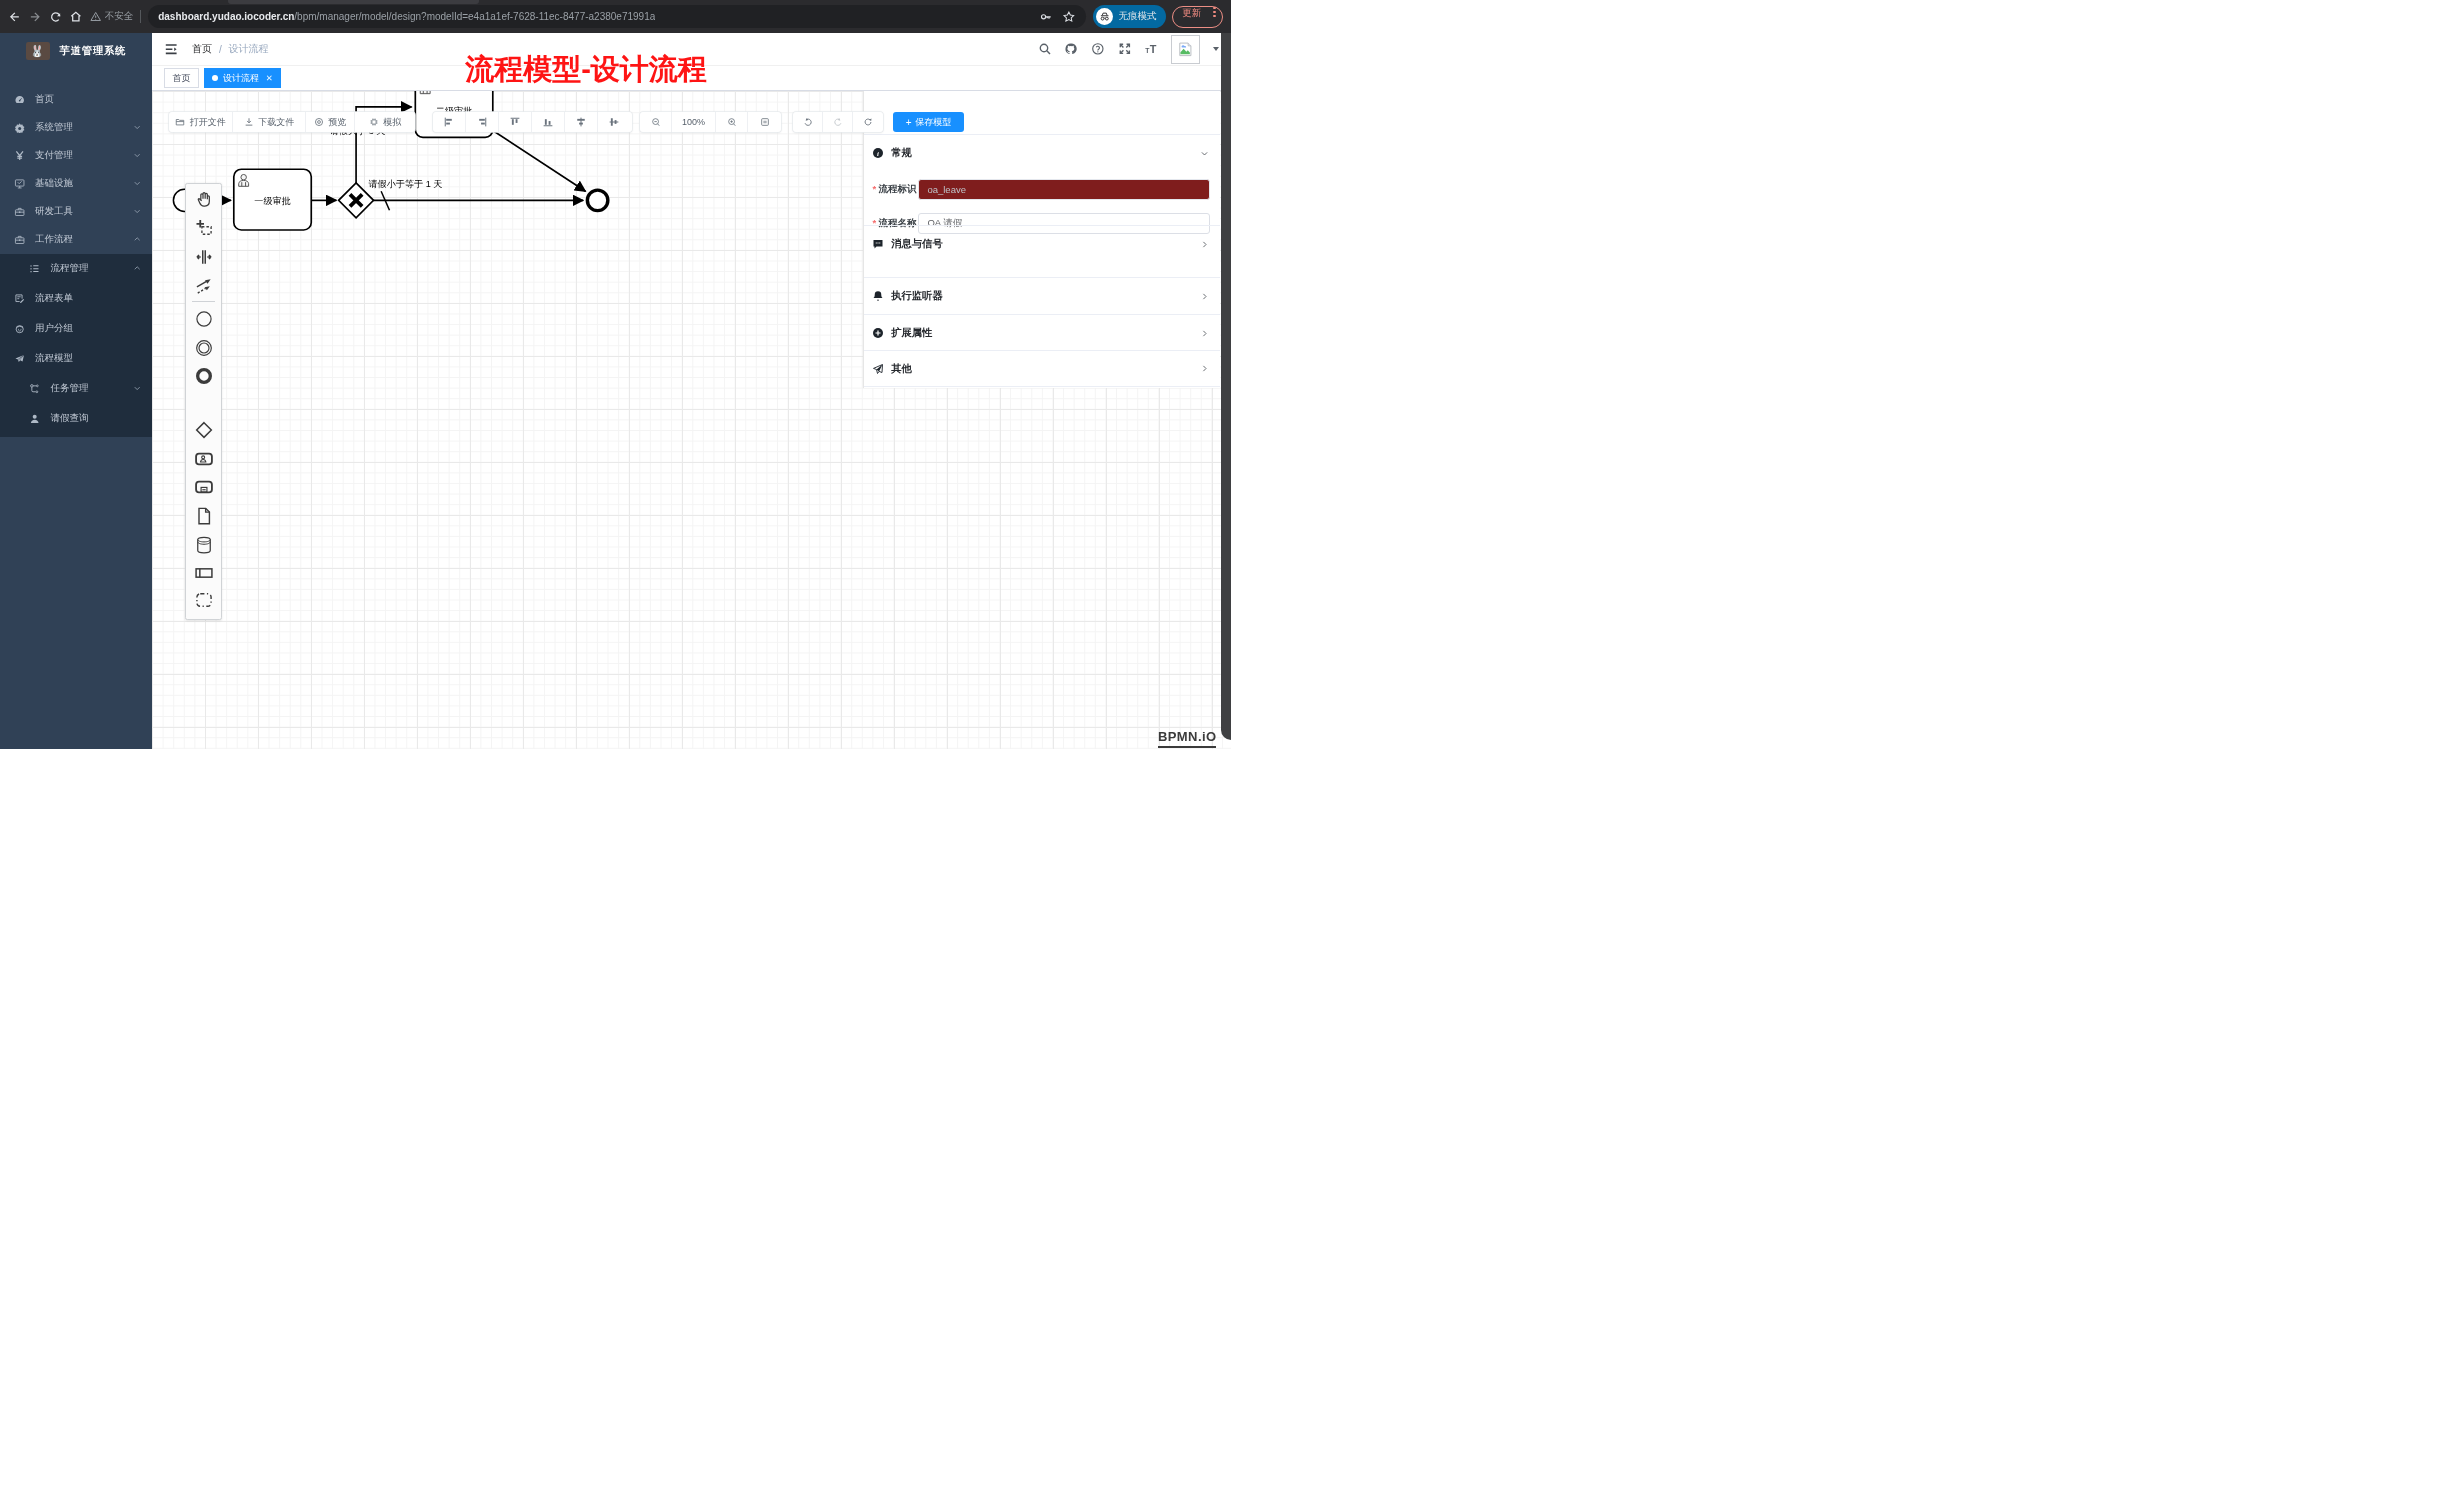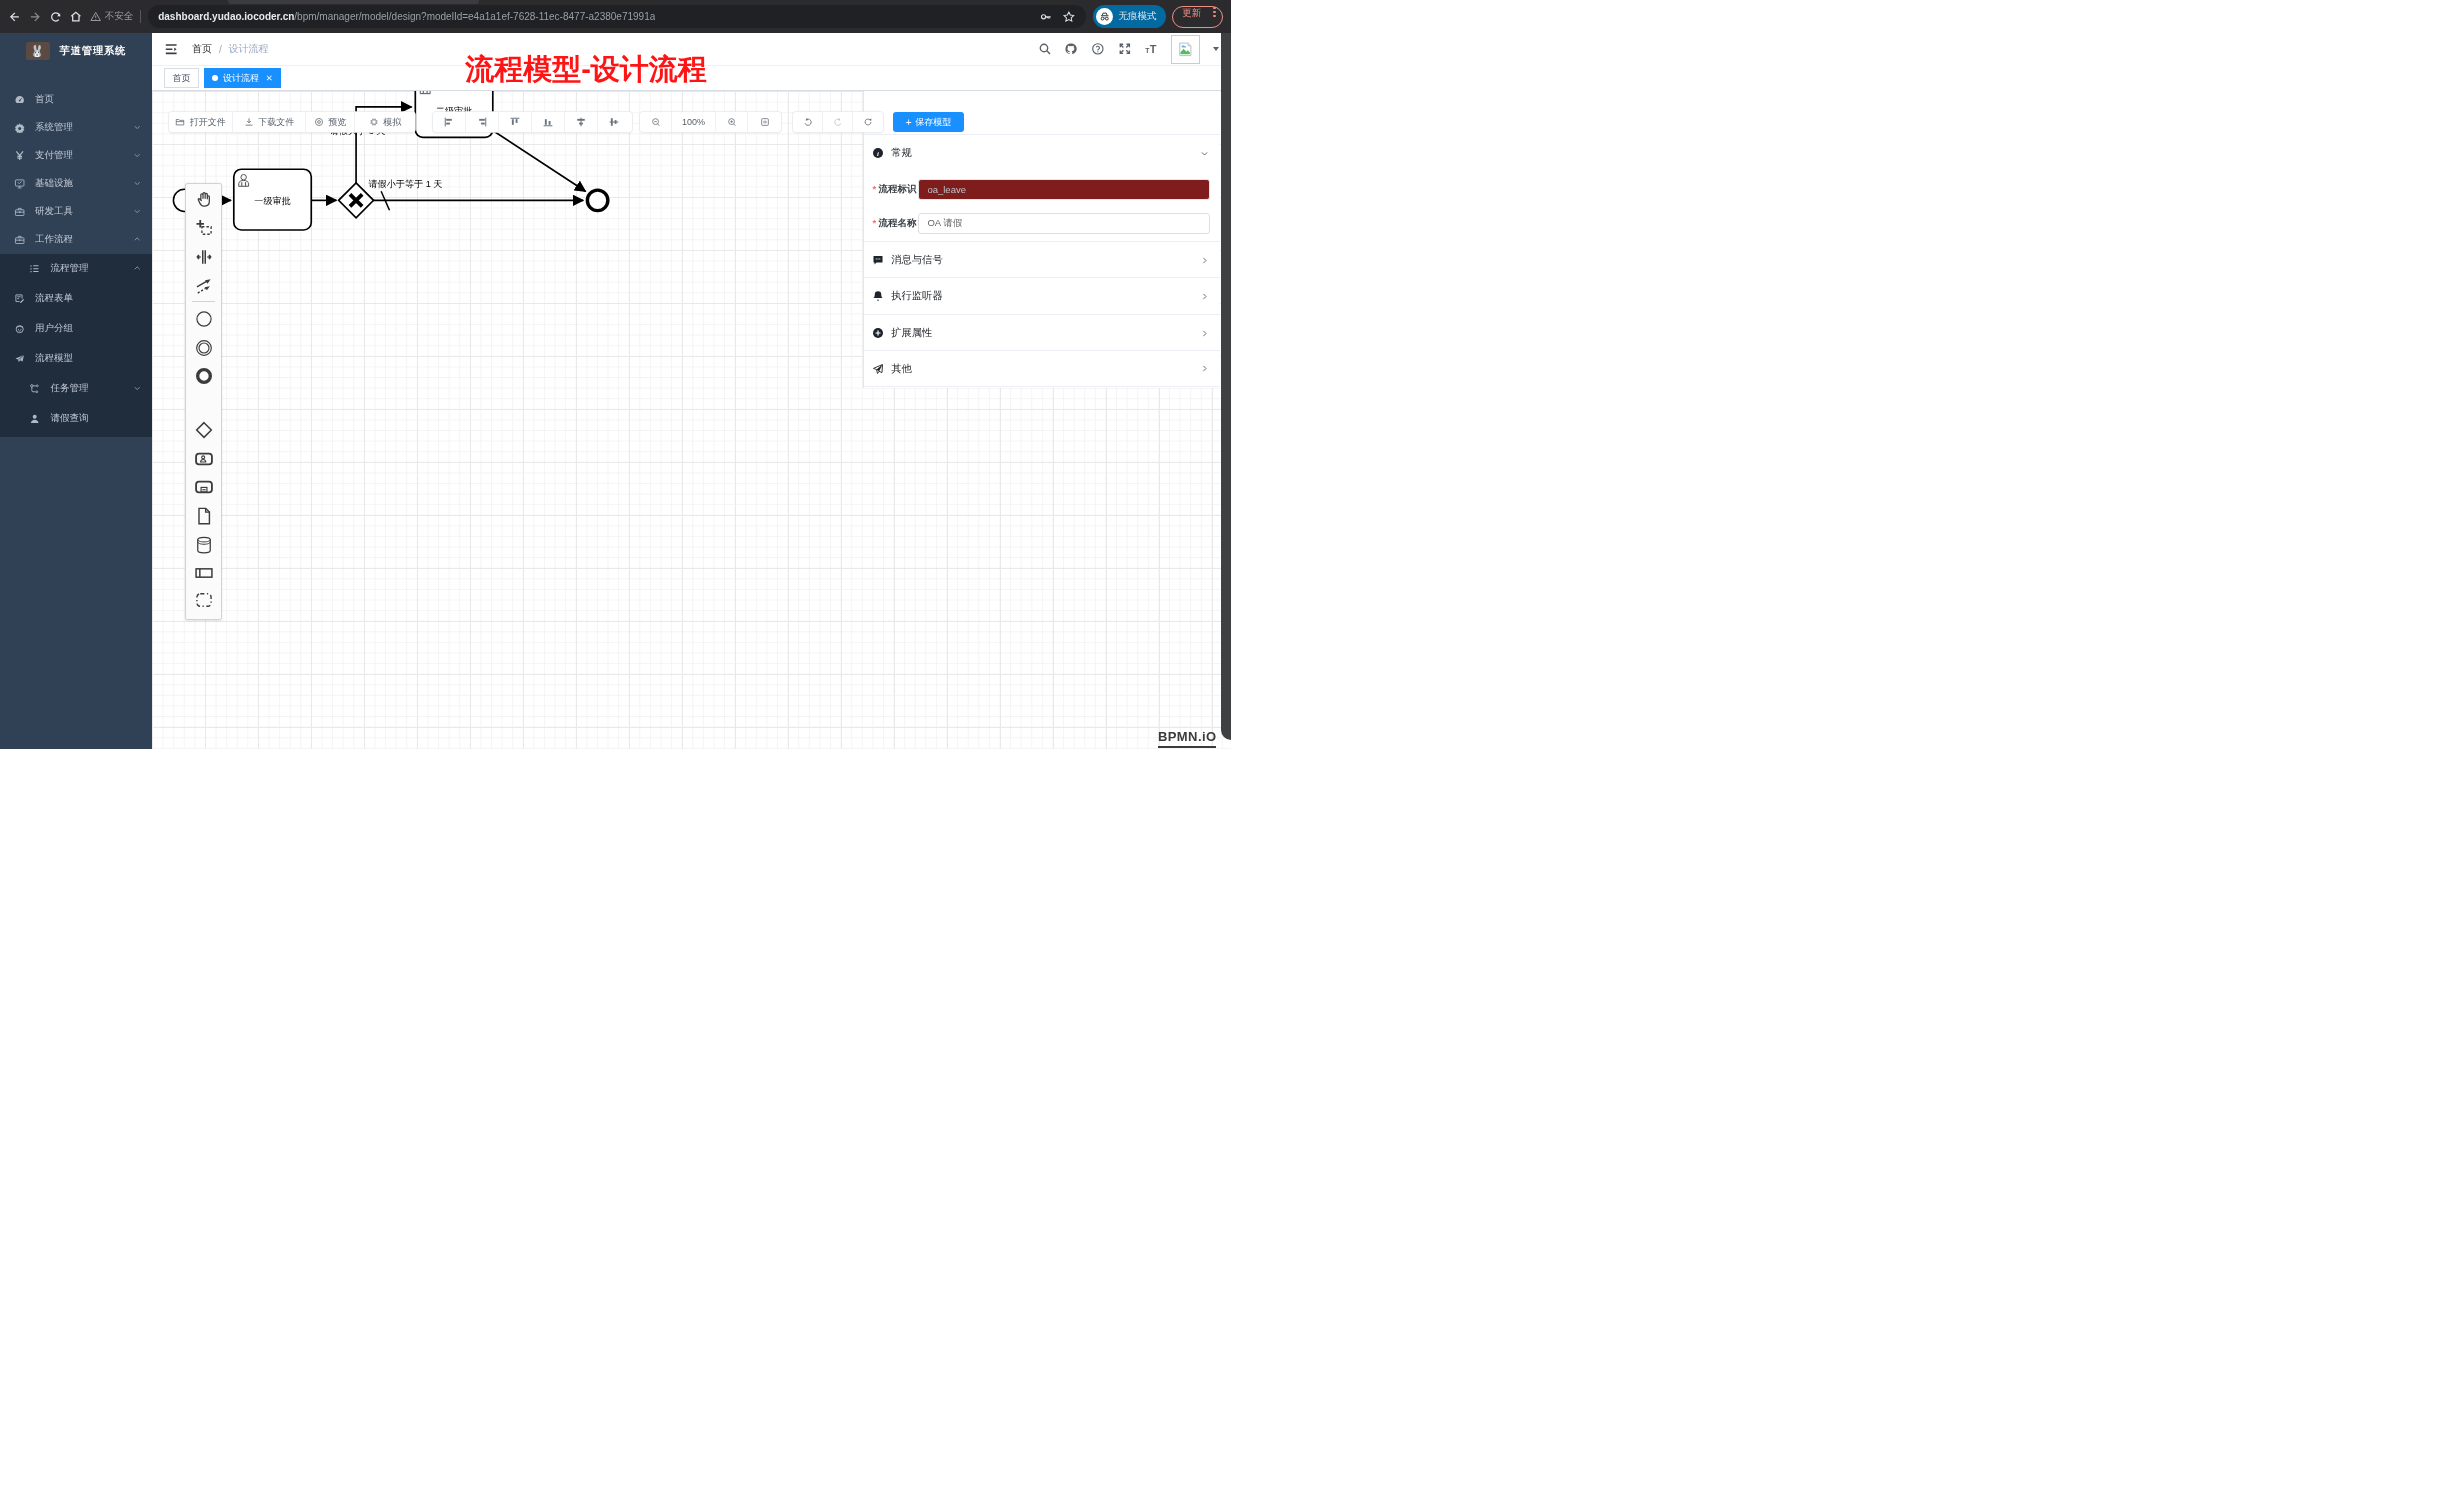--- a/index.html
+++ b/index.html
@@ -81,21 +81,21 @@
   .psep { position:absolute; left:6px; width:23px; height:0.8px; background:#cfd2d6; }
 
   
   .diagram { position:absolute; left:152px; top:91px; z-index:10; }
   .diagram text.lbl { font-family:"Liberation Sans","DejaVu Sans",sans-serif; font-size:12px; fill:#000; }
 
   
   .props { position:absolute; left:863px; top:91px; width:357px; height:297px; background:#fff; border-left:0.8px solid #e6e6e6; box-shadow:-0.8px 0 2.3px rgba(0,0,0,.03); z-index:18; font-size:10.3px; color:#232a31; }
   .sec-row { position:absolute; left:0; width:100%; height:37px; display:flex; align-items:center; padding:0 10.6px 0 8.4px; gap:6.8px; border-top:0.8px solid #ebeef5; cursor:pointer; }
   .sec-row .si { width:12px; height:12px; color:#1d242b; flex:0 0 auto; }
-  .sec-row .st { font-weight:normal; color:#26292e; }
+  .sec-row .st { font-weight:bold; color:#26292e; }
   .sec-row .chv { margin-left:auto; width:9px; height:9px; color:#4a4f55; }
   .fieldrow { position:absolute; left:0; width:100%; display:flex; align-items:center; }
   .flabel { width:54px; padding-left:8.4px; font-weight:bold; color:#3a4046; font-size:9.5px; white-space:nowrap; }
   .flabel .req { color:#f56c6c; margin-right:2.3px; }
   .finput { position:absolute; left:54px; width:292px; height:20.5px; border:0.8px solid #dcdfe6; border-radius:3px; font-size:9.5px; padding:0 8.4px; font-family:inherit; color:#606266; background:#fff; }
   .finput:disabled { background:#7f1d1d; color:#bfc3c9; border-color:#e4e7ed; }
 
   .bpmnlogo { position:absolute; left:1158px; top:729px; font-size:13px; font-weight:bold; color:#3b3b3b; border-bottom:2.3px solid #3b3b3b; padding-bottom:1.5px; letter-spacing:0.4px; z-index:25; }
   .darkstrip { position:absolute; right:0; top:33px; width:10px; height:707px; background:#3f4042; border-bottom-left-radius:11.4px; z-index:65; }
 </style>
@@ -614,21 +614,21 @@
         </svg>
     </div>
     <div class="fieldrow" style="top:88px; height:20.5px">
       <span class="flabel"><span class="req">*</span><span>流程标识</span></span>
       <input class="finput" disabled="" value="oa_leave" style="">
     </div>
     <div class="fieldrow" style="top:122px; height:20.5px">
       <span class="flabel"><span class="req">*</span><span>流程名称</span></span>
       <input class="finput" value="OA 请假" style="">
     </div>
-    <div class="sec-row" style="top:150px">
+    <div class="sec-row" style="top:134px">
       <svg class="ic si" viewBox="0 0 24 24">
           <path d="M3 4h18v13H9l-4 4v-4H3z" fill="currentColor"></path>
           <path d="M7.5 9h2v2h-2zM11 9h2v2h-2zM14.5 9h2v2h-2z" fill="#fff"></path>
         </svg>
       <span class="st">消息与信号</span>
       <svg class="ic chv" viewBox="0 0 24 24">
           <path d="M9 5l7 7-7 7" fill="none" stroke="currentColor" stroke-width="2.2"></path>
         </svg>
     </div>
     <div class="sec-row" style="top:186px">

